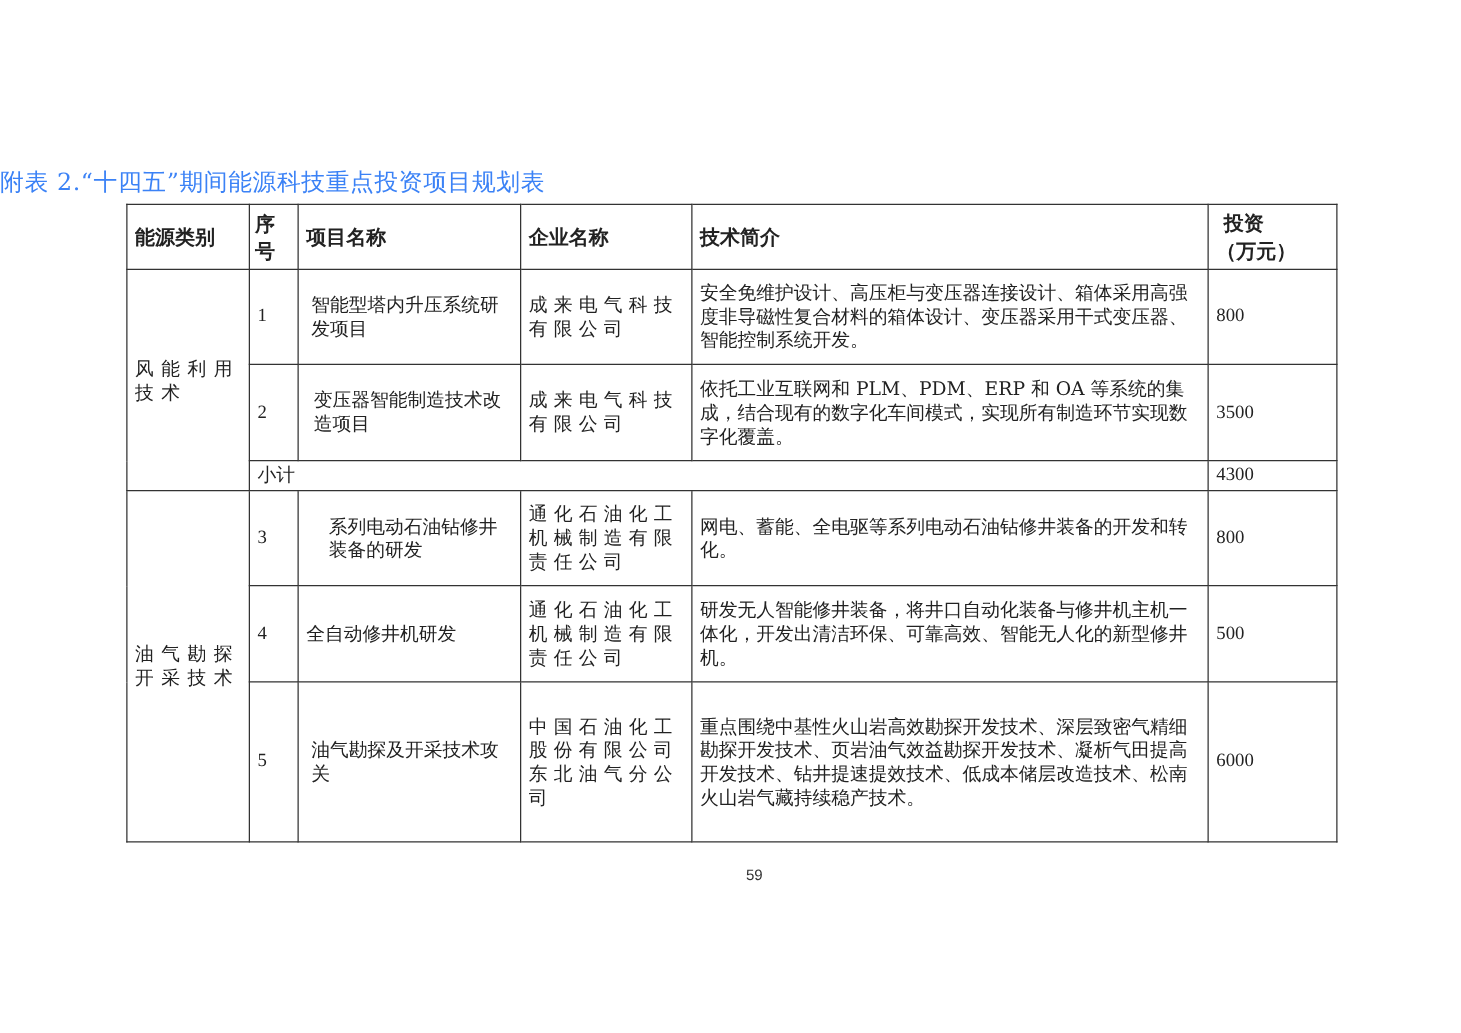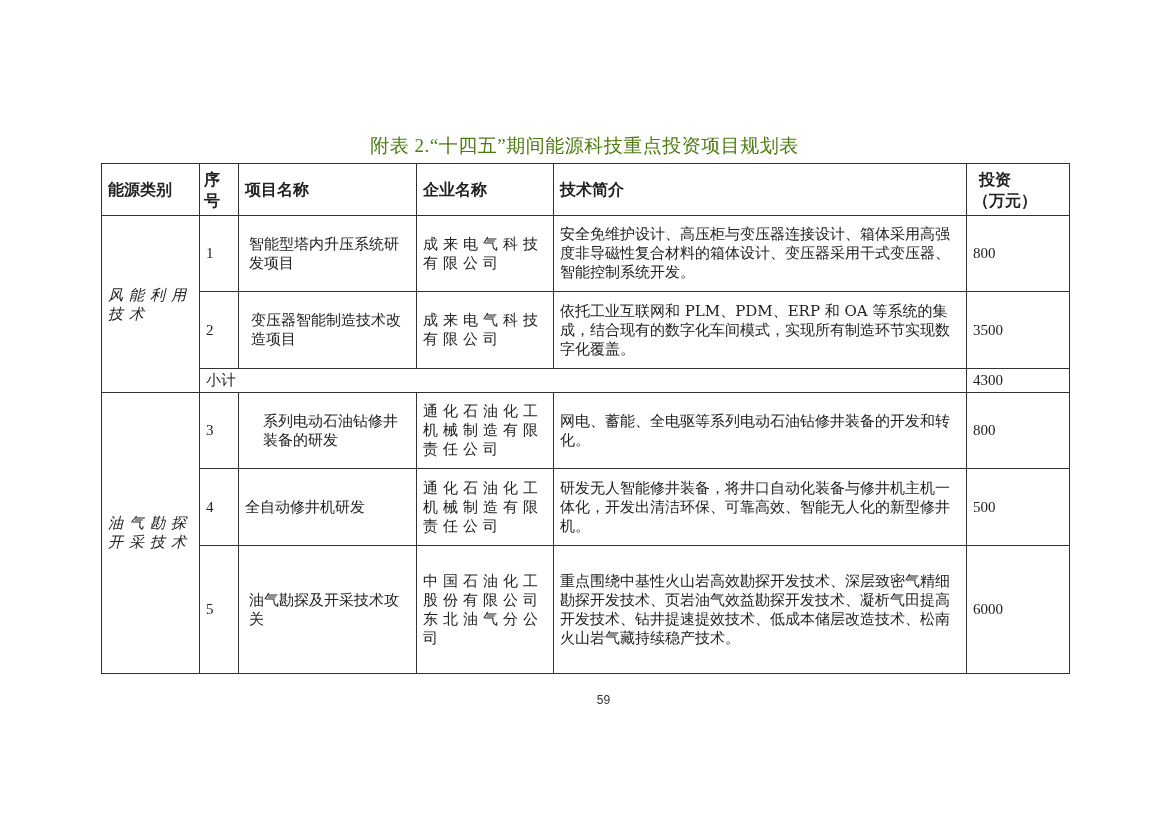--- a/index.html
+++ b/index.html
@@ -1,27 +1,27 @@
 <!DOCTYPE html>
 <html><head>
 <meta charset="utf-8">
 <style>
   html, body { margin: 0; padding: 0; background: #ffffff; }
   body { width: 1169px; height: 826px; position: relative; overflow: hidden;
          font-family: "DejaVu Serif", "Liberation Serif", serif; color: #222; }
-  .title { position: absolute; left: 0; width: 1169px; top: 133px; text-align: center;
-           font-size: 19px; letter-spacing: 0.5px; color: #4d7c0f; font-family: Liberation Serif, serif; }
+  .title { position: absolute; left: 0; width: 1169px; top: 133px; 
+           font-size: 19px; letter-spacing: 0.5px; color: #3b82f6; }
   table.plan { position: absolute; left: 101px; top: 163px; border-collapse: collapse;
                table-layout: fixed; width: 968px; font-size: 15px; }
   table.plan td, table.plan th { border: 1px solid #333; padding: 0 6px; vertical-align: middle;
                line-height: 19px; text-align: left; font-weight: normal; }
   table.plan th { font-family: "DejaVu Sans", "Liberation Sans", sans-serif; font-weight: bold; font-size: 16px; }
   .num { font-family: "Liberation Serif", serif; font-size: 15px; }
   .company { letter-spacing: 5px; }
-  .cat { letter-spacing: 6px; font-style: italic; }
+  .cat { letter-spacing: 6px; }
   .page-num { position: absolute; top: 693px; left: 0; width: 1169px; text-align: center;
               font-family: Liberation Sans, sans-serif; font-size: 12px; color: #333; padding-left: 19px; }
 </style>
 </head>
 <body>
 
 <div class="title">附表 2.“十四五”期间能源科技重点投资项目规划表</div>
 
 <table class="plan">
   <colgroup>

